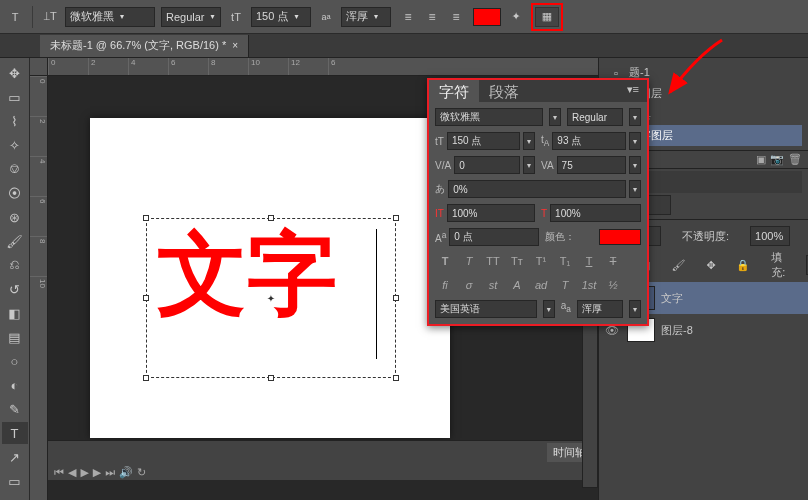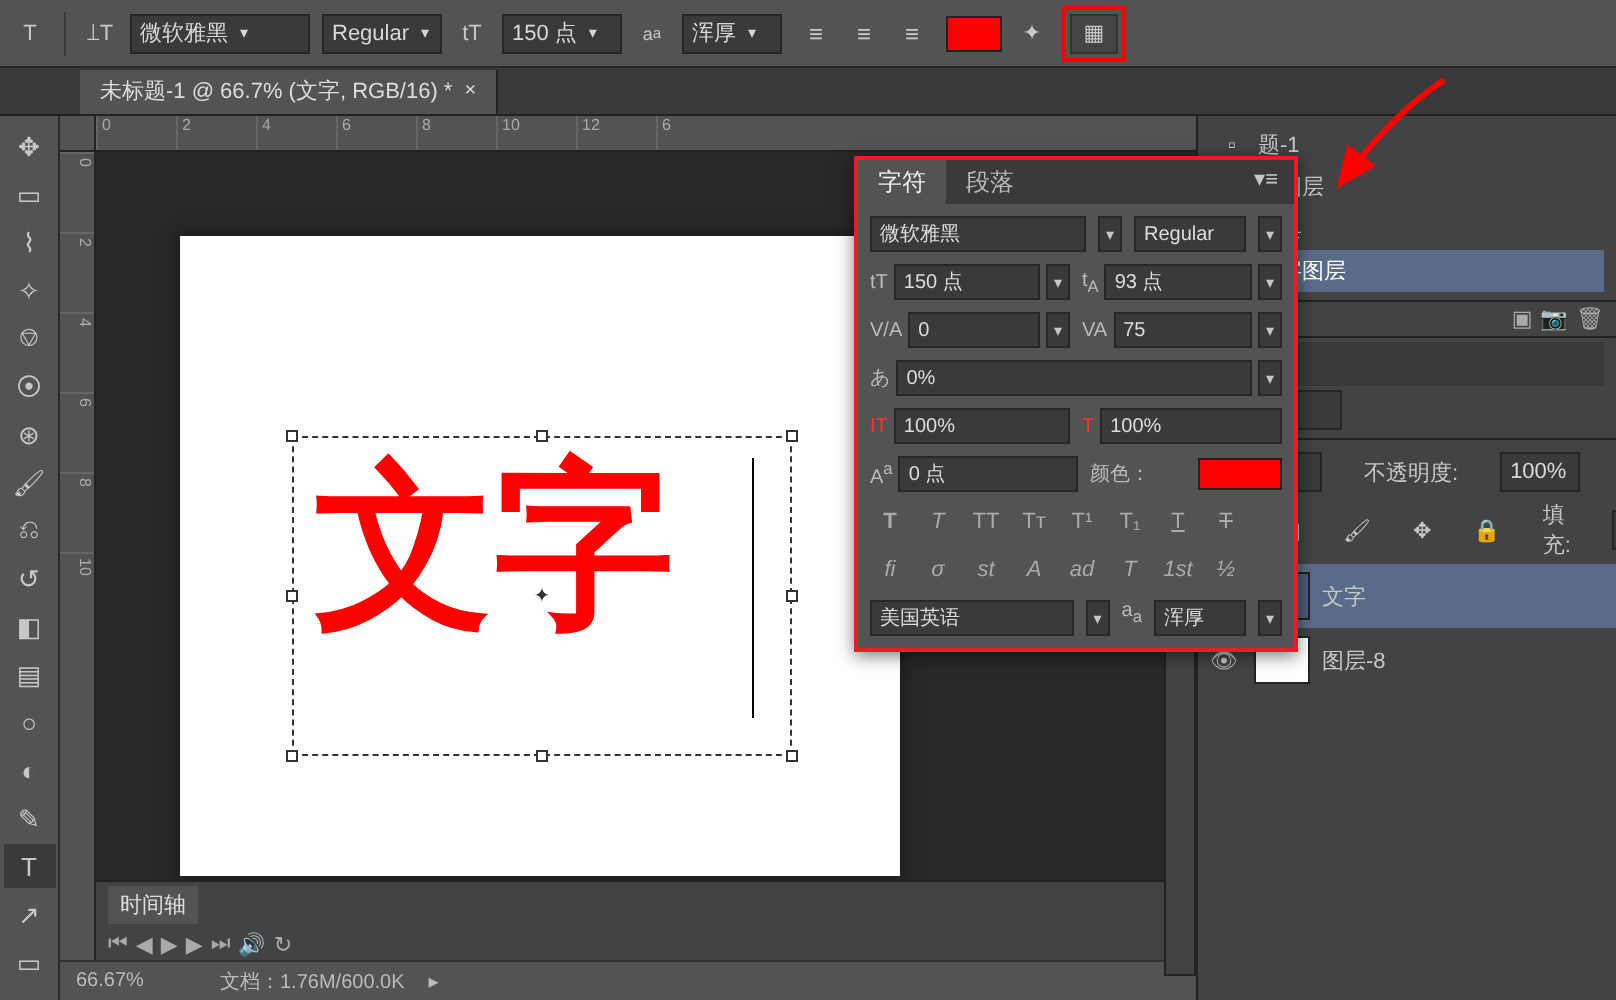--- a/index.html
+++ b/index.html
@@ -47,21 +47,21 @@
   .h-tl { top: -4px; left: -4px; } .h-tc { top: -4px; left: calc(50% - 3px); } .h-tr { top: -4px; right: -4px; }
   .h-ml { top: calc(50% - 3px); left: -4px; } .h-mr { top: calc(50% - 3px); right: -4px; }
   .h-bl { bottom: -4px; left: -4px; } .h-bc { bottom: -4px; left: calc(50% - 3px); } .h-br { bottom: -4px; right: -4px; }
   .canvas-text { color: #ff0000; font-size: 90px; font-weight: bold; line-height: 1; position: absolute; top: 10px; left: 10px; }
   .text-cursor { position: absolute; top: 10px; right: 18px; width: 1px; height: 130px; background: #000; }
   .anchor { position: absolute; top: 50%; left: 50%; transform: translate(-50%,-50%); font-size: 10px; color: #333; }
   
   
   .status-bar { position: absolute; bottom: 0; left: 0; right: 0; height: 20px; background: #535353; border-top: 1px solid #333; display: flex; align-items: center; padding: 0 8px; font-size: 10px; color: #bbb; gap: 12px; }
   .zoom-box { width: 60px; }
-  .timeline-bar { position: absolute; bottom: 20px; left: 18px; right: 0; height: 40px; background: #434343; border-top: 1px solid #222; padding: 2px 6px; }
+  .timeline-bar { position: absolute; bottom: 20px; left: 18px; right: 0; height: 40px; background: #434343; border-top: 1px solid #222; padding: 2px 6px; text-align: right; }
   .timeline-tab { font-size: 11px; color: #ddd; padding: 2px 6px; background: #535353; display: inline-block; }
   .timeline-ctrl { display: flex; gap: 4px; margin-top: 4px; color: #aaa; font-size: 11px; }
   
   
   .right-panels { width: 210px; background: #434343; border-left: 1px solid #222; display: flex; flex-direction: column; }
   .panel-tabs { display: flex; background: #3a3a3a; height: 22px; font-size: 11px; }
   .panel-tab { padding: 3px 10px; color: #bbb; }
   .panel-tab.active { background: #535353; color: #eee; }
   .history-body { flex: 0 0 auto; padding: 4px 6px; font-size: 11px; }
   .history-item { display: flex; align-items: center; padding: 3px 4px; gap: 6px; }
@@ -72,21 +72,21 @@
   .layers-ctrls { display: flex; align-items: center; gap: 21px; padding: 2px 6px; }
   .layer-row { display: flex; align-items: center; padding: 4px 6px; gap: 6px; }
   .layer-row.active { background: #5a6b8a; }
   .eye { width: 16px; font-size: 11px; }
   .layer-thumb { width: 28px; height: 24px; background: #4a5a7a; border: 1px solid #222; display: flex; align-items: center; justify-content: center; color: #fff; font-size: 13px; font-weight: bold; }
   .bottom-icons { display: flex; gap: 4px; justify-content: flex-end; padding: 2px 6px; border-top: 1px solid #222; color: #aaa; font-size: 11px; }
   
   
   .char-panel { position: absolute; top: 78px; left: 427px; width: 222px; background: #535353; border: 2px solid #ec1c24; box-shadow: 0 2px 8px rgba(0,0,0,.5); z-index: 20; }
   .cp-tabs { display: flex; background: #3a3a3a; height: 22px; }
-  .cp-tab { padding: 3px 10px; font-size: 12px; color: #bbb; }
+  .cp-tab { padding: 3px 10px; font-size: 15px; color: #bbb; }
   .cp-tab.active { background: #535353; color: #eee; }
   .cp-menu { margin-left: auto; padding: 3px 8px; font-size: 11px; }
   .cp-body { padding: 6px; display: flex; flex-direction: column; gap: 6px; }
   .cp-row { display: flex; gap: 6px; align-items: center; }
   .cp-field { display: flex; align-items: center; gap: 3px; flex: 1; }
   .cp-label { font-size: 10px; color: #bbb; }
   .cp-input { background: #3a3a3a; border: 1px solid #262626; height: 18px; padding: 0 4px; color: #ddd; font-size: 10px; flex: 1; display: flex; align-items: center; }
   .cp-caret { font-size: 8px; padding: 0 3px; background: #3a3a3a; border: 1px solid #262626; height: 18px; display: flex; align-items: center; }
   .cp-colorrow { display: flex; align-items: center; gap: 24px; justify-content: flex-end; }
   .cp-swatch { width: 42px; height: 16px; background: #ff0000; border: 1px solid #222; }
@@ -208,25 +208,20 @@
       <div class="timeline-ctrl">
         <span>⏮</span>
         <span>◀</span>
         <span>▶</span>
         <span>▶</span>
         <span>⏭</span>
         <span>🔊</span>
         <span>↻</span>
       </div>
     </div>
-    <div class="status-bar">
-      <span class="zoom-box">66.67%</span>
-      <span>文档：1.76M/600.0K</span>
-      <span>▸</span>
-    </div>
   </div>
 
   <div class="palette-collapsed">
     <div class="pc-item"></div>
       <div class="pc-item"></div>
       <div class="pc-item"></div>
       <div class="pc-item"></div>
       <div class="pc-item"></div>
   </div>
 

